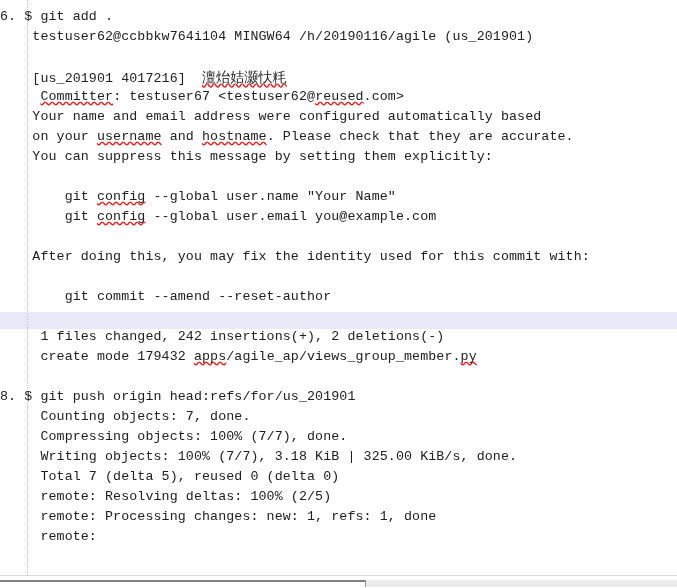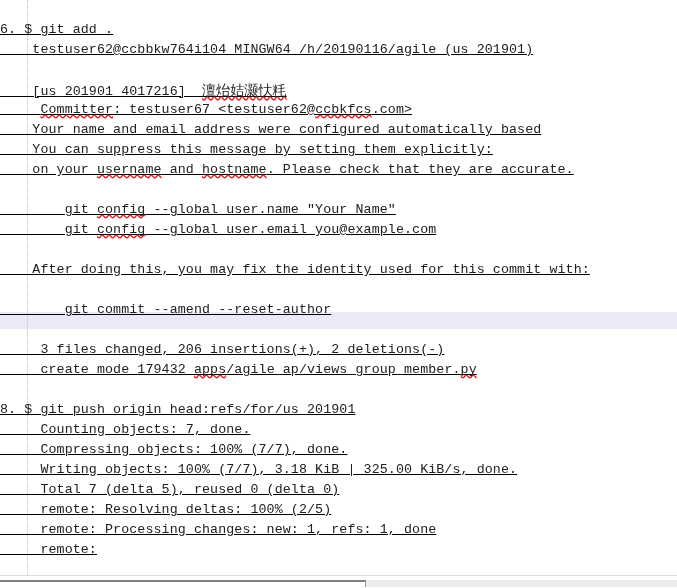--- a/index.html
+++ b/index.html
@@ -42,22 +42,21 @@
     left: 0;
     width: 677px;
     height: 17px;
     background: #e9e9f7;
     z-index: 0;
   }
 
   .lines {
     position: relative;
     z-index: 2;
-    padding-top: 20px;
-    text-decoration: underline;
+    padding-top: 7px;
   }
 
   .ln {
     font-size: 13.3px;
     line-height: 20px;
     height: 20px;
     color: #202020;
     white-space: pre;
     font-family: "Liberation Mono", "DejaVu Sans Mono", monospace;
     letter-spacing: 0.1px;
@@ -123,39 +122,39 @@
 
   <div class="lines">
 
     <div class="ln">6. $ git add .</div>
     <div class="ln">    testuser62@ccbbkw764i104 MINGW64 /h/20190116/agile (us_201901)</div>
     <div class="ln blank"></div>
 
 
     <div class="ln"><span>    [us_201901 4017216]  </span><span class="cjk sp">澶炲姞灏忕粍</span></div>
 
-    <div class="ln"><span>     </span><span class="sp">Committer</span><span>: testuser67 &lt;testuser62@</span><span class="sp">ccbkfcs</span><span>.com&gt;</span></div>
+    <div class="ln"><span>     </span><span class="sp">Committer</span><span>: testuser67 &lt;testuser62@</span><span class="sp">reused</span><span>.com&gt;</span></div>
 
     <div class="ln">    Your name and email address were configured automatically based</div>
 
+    <div class="ln"><span>    on your </span><span class="sp">username</span><span> and </span><span class="sp">hostname</span><span>. Please check that they are accurate.</span></div>
+
     <div class="ln">    You can suppress this message by setting them explicitly:</div>
-
-    <div class="ln"><span>    on your </span><span class="sp">username</span><span> and </span><span class="sp">hostname</span><span>. Please check that they are accurate.</span></div>
     <div class="ln blank"></div>
 
     <div class="ln"><span>        git </span><span class="sp">config</span><span> --global user.name "Your Name"</span></div>
 
     <div class="ln"><span>        git </span><span class="sp">config</span><span> --global user.email you@example.com</span></div>
 
     <div class="ln blank"></div>
     <div class="ln">    After doing this, you may fix the identity used for this commit with:</div>
     <div class="ln blank"></div>
     <div class="ln">        git commit --amend --reset-author</div>
     <div class="ln blank"></div>
-    <div class="ln">     3 files changed, 206 insertions(+), 2 deletions(-)</div>
+    <div class="ln">     1 files changed, 242 insertions(+), 2 deletions(-)</div>
 
     <div class="ln"><span>     create mode 179432 </span><span class="sp">apps</span><span>/agile_ap/views_group_member.</span><span class="sp">py</span></div>
 
     <div class="ln blank"></div>
 
     <div class="ln">8. $ git push origin head:refs/for/us_201901</div>
     <div class="ln">     Counting objects: 7, done.</div>
     <div class="ln">     Compressing objects: 100% (7/7), done.</div>
     <div class="ln">     Writing objects: 100% (7/7), 3.18 KiB | 325.00 KiB/s, done.</div>
     <div class="ln">     Total 7 (delta 5), reused 0 (delta 0)</div>

